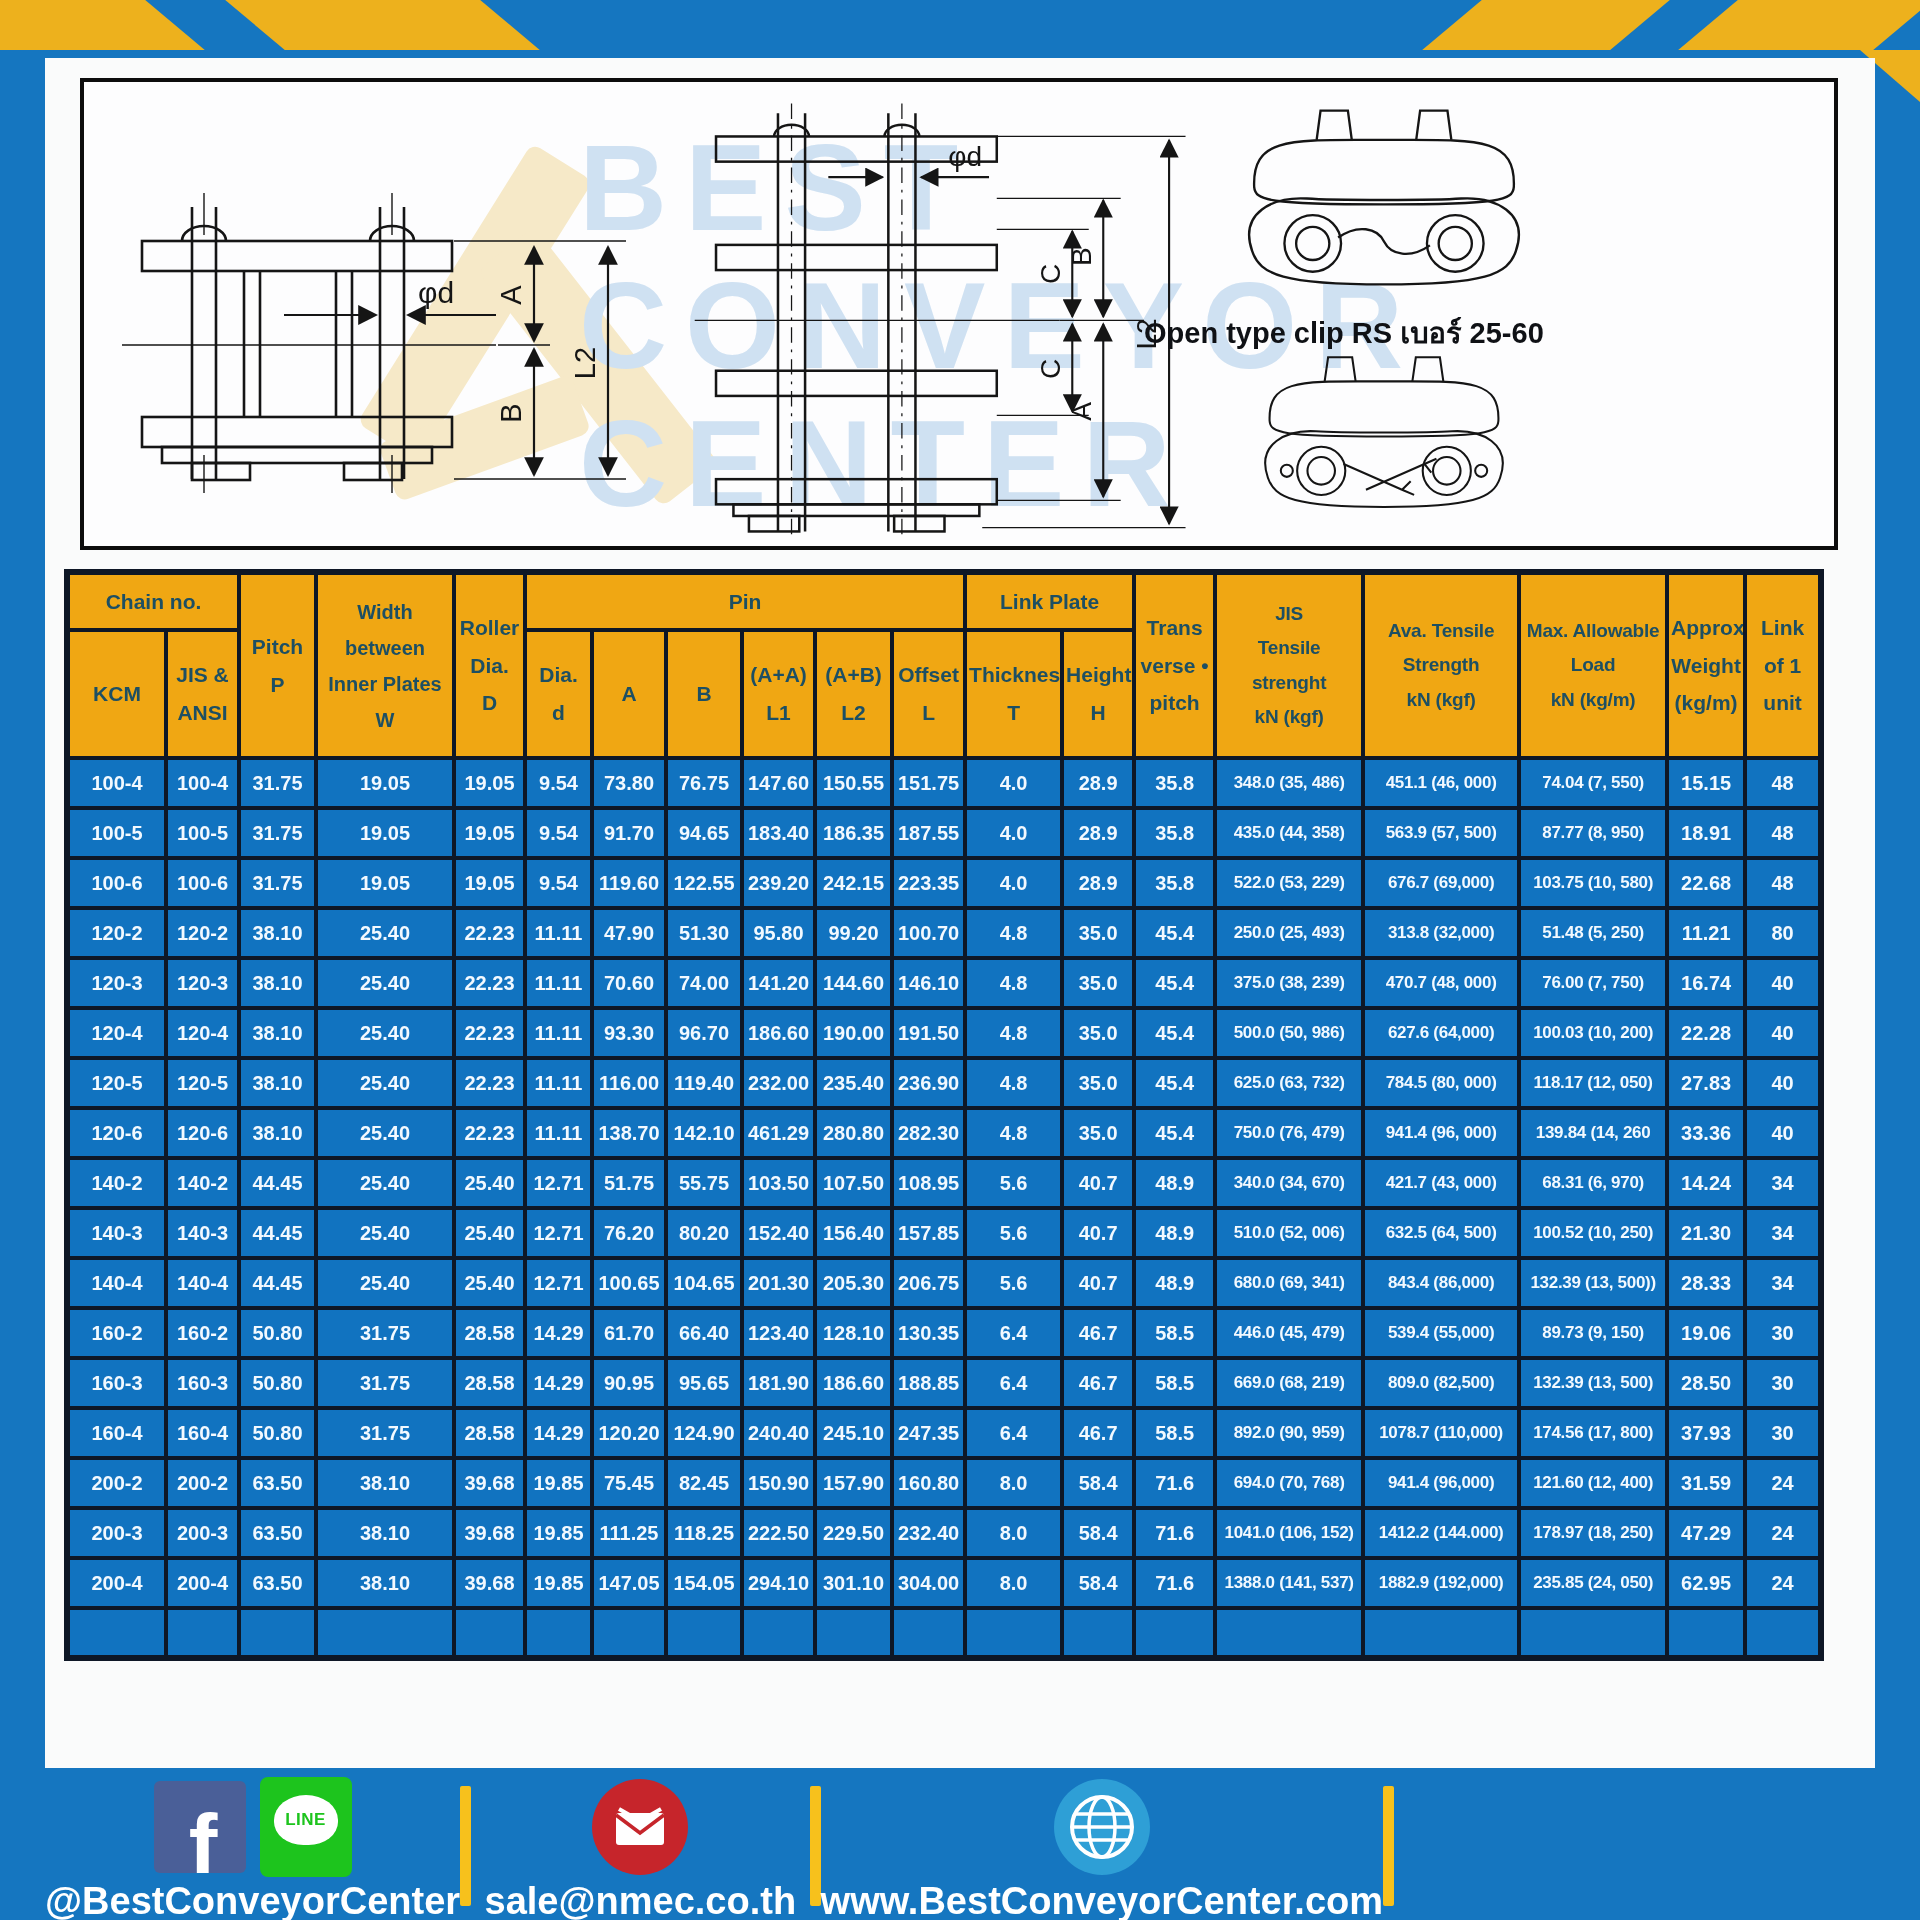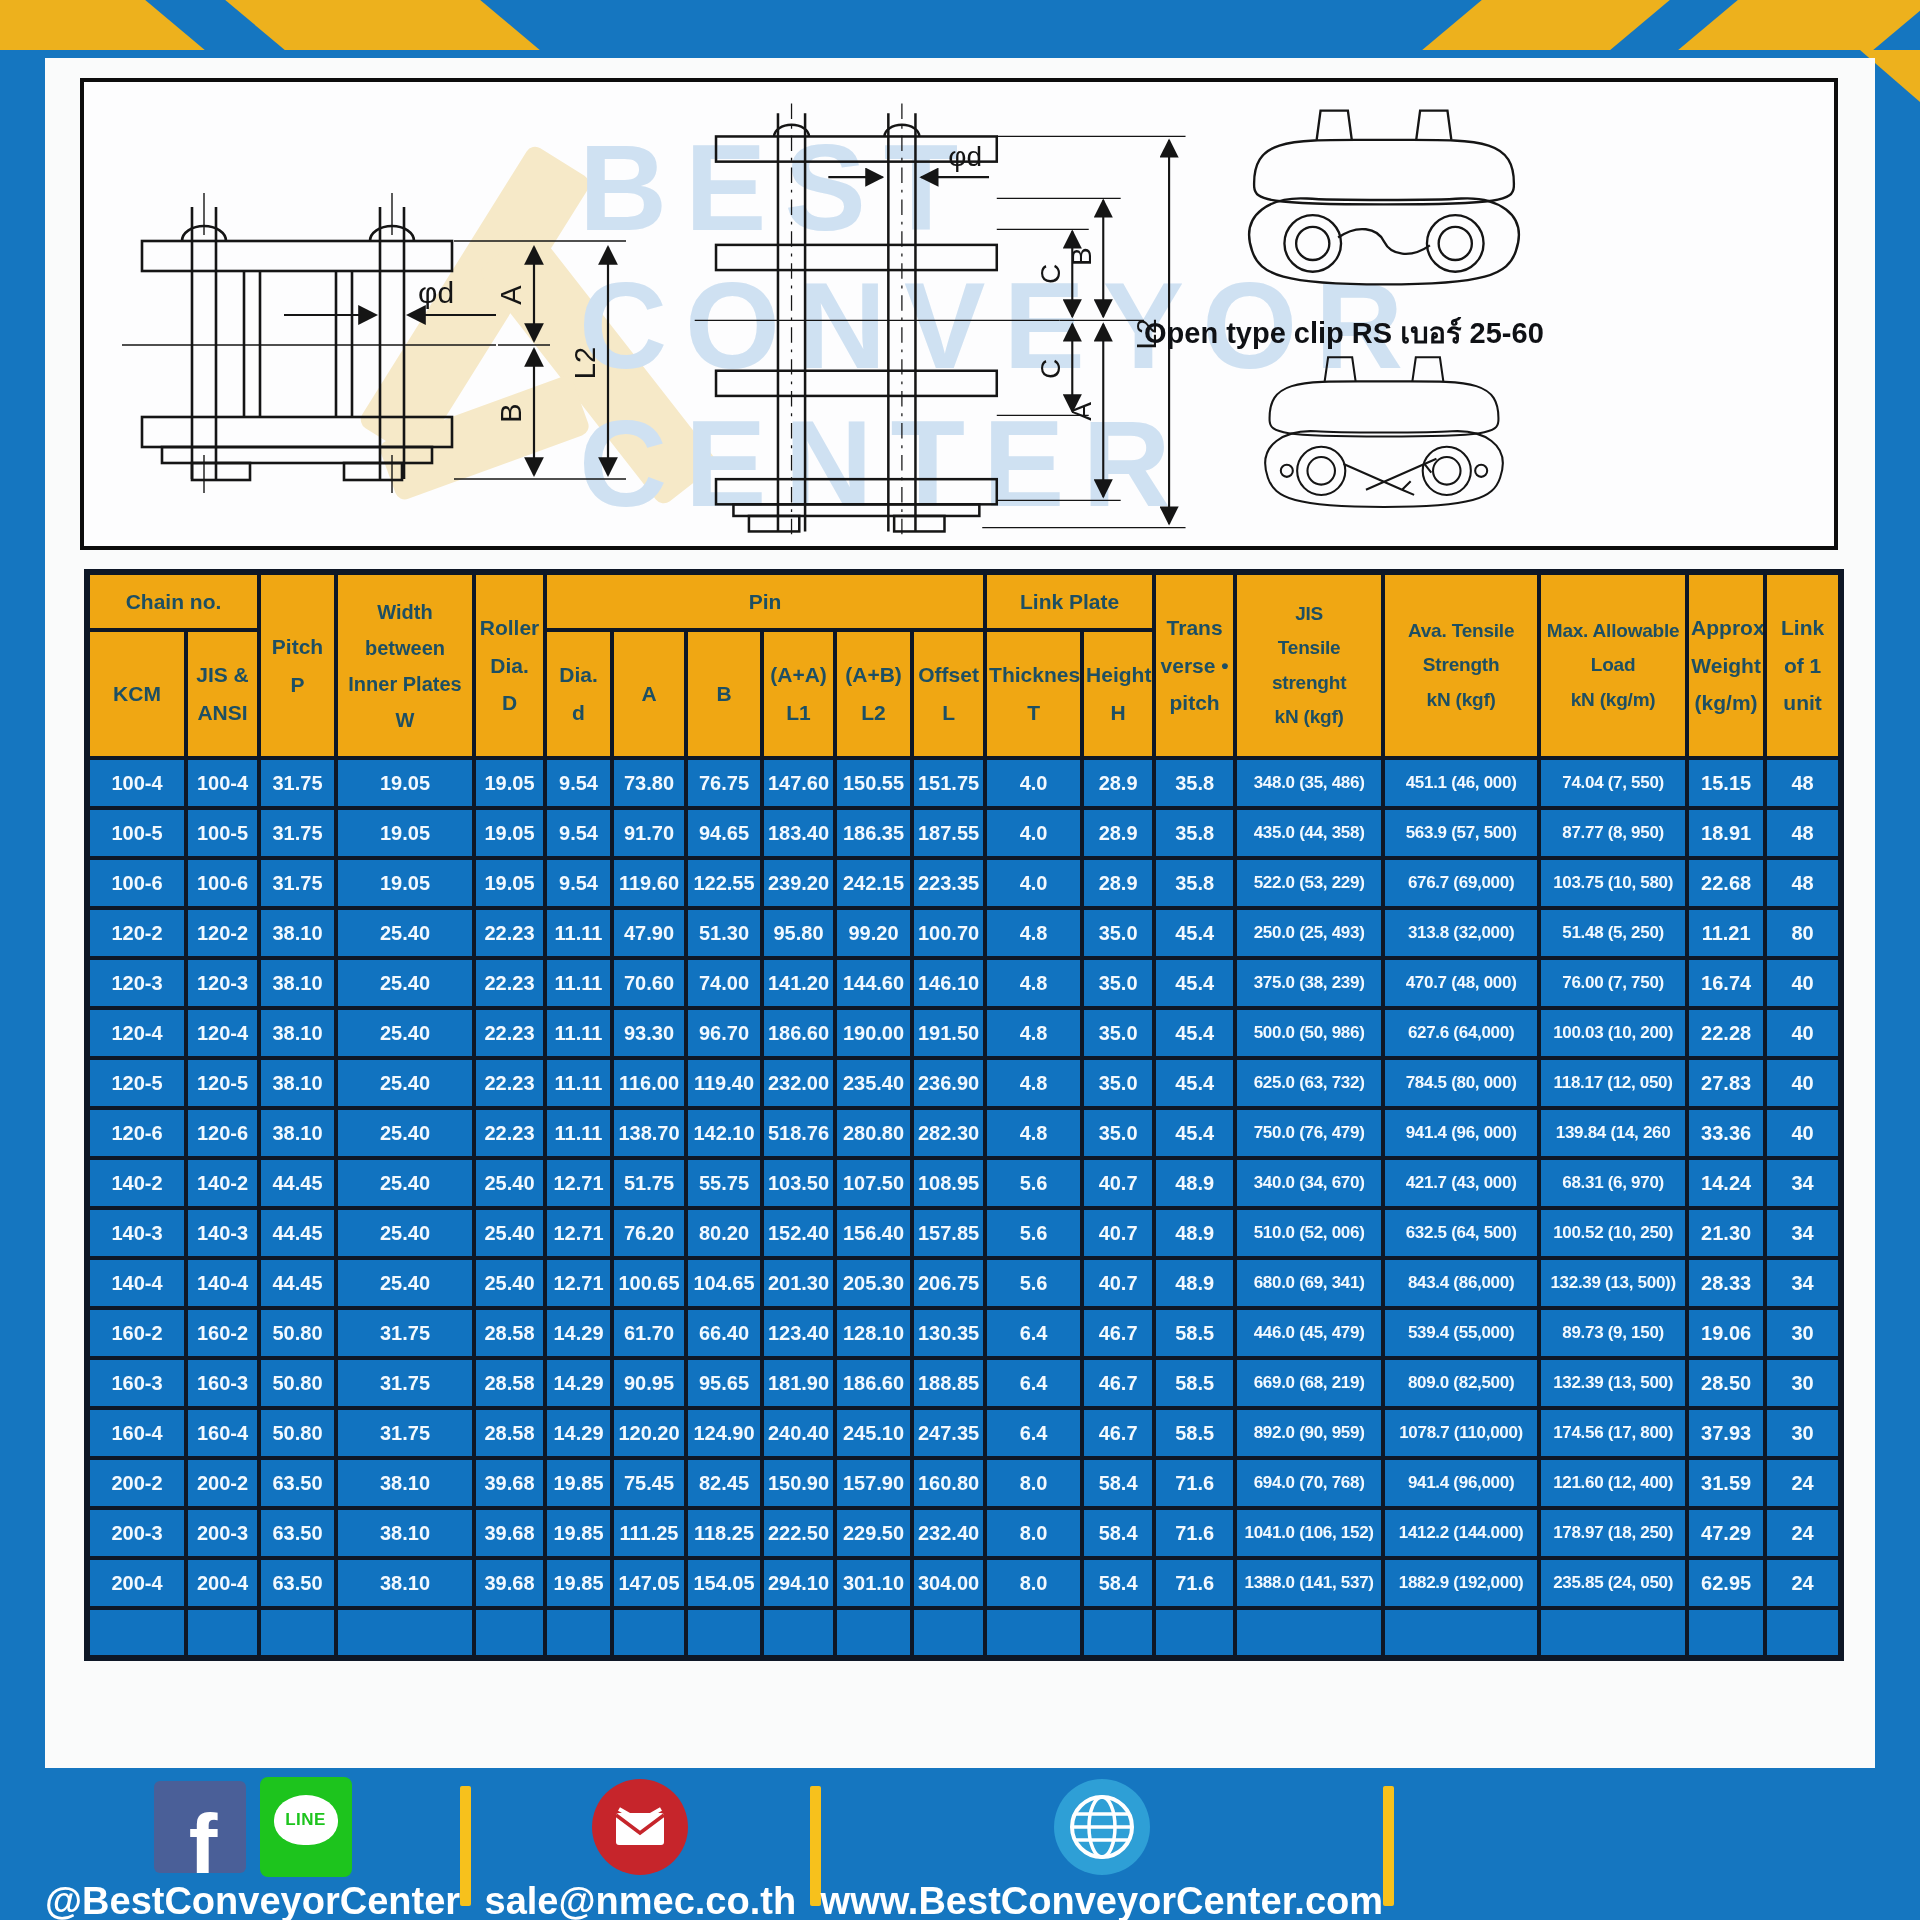--- a/index.html
+++ b/index.html
@@ -24,21 +24,21 @@
                letter-spacing:18px; line-height:1.13; color:#cfe1f2; white-space:pre-line; }
   .wm-bar { position:absolute; background:#f6e9c8; border-radius:10px; }
   .bar1 { left:355px; top:55px; width:72px; height:330px; transform:rotate(32deg); }
   .bar2 { left:478px; top:135px; width:72px; height:300px; transform:rotate(-38deg); }
   .bar3 { left:298px; top:325px; width:205px; height:62px; transform:rotate(-20deg); }
   .drw { position:absolute; }
   .caption { position:absolute; width:500px; text-align:left; font-size:29px; font-weight:bold;
              color:#0f1115; }
 
   
-  .table-wrap { position:absolute; left:84px; top:569px; }
+  .table-wrap { position:absolute; left:64px; top:569px; }
   table { border-collapse:collapse; table-layout:fixed; width:1754px; border:6px solid #0e1726; }
   th, td { border:4px solid #0e1726; text-align:center; vertical-align:middle; overflow:hidden; padding:0; }
   th { background:#f0a713; color:#1d4f63; font-weight:bold; font-size:21px;
        white-space:pre-line; line-height:1.8; padding:2px; }
   tr.group-row { height:58px; }
   tr.sub-row { height:128px; }
   th.hdr-wide { font-size:20px; }
   th.hdr-big-val { font-size:19px; letter-spacing:-0.2px; }
   td { background:#1173c0; color:#f2f9ff; font-weight:bold; font-size:20px;
        white-space:nowrap; height:50px; }
@@ -444,21 +444,21 @@
           </tr>
           <tr>
             <td>120-6</td>
             <td>120-6</td>
             <td>38.10</td>
             <td>25.40</td>
             <td>22.23</td>
             <td>11.11</td>
             <td>138.70</td>
             <td>142.10</td>
-            <td>518.76</td>
+            <td>461.29</td>
             <td>280.80</td>
             <td>282.30</td>
             <td>4.8</td>
             <td>35.0</td>
             <td>45.4</td>
             <td>750.0 (76, 479)</td>
             <td>941.4 (96, 000)</td>
             <td>139.84 (14, 260</td>
             <td>33.36</td>
             <td>40</td>

